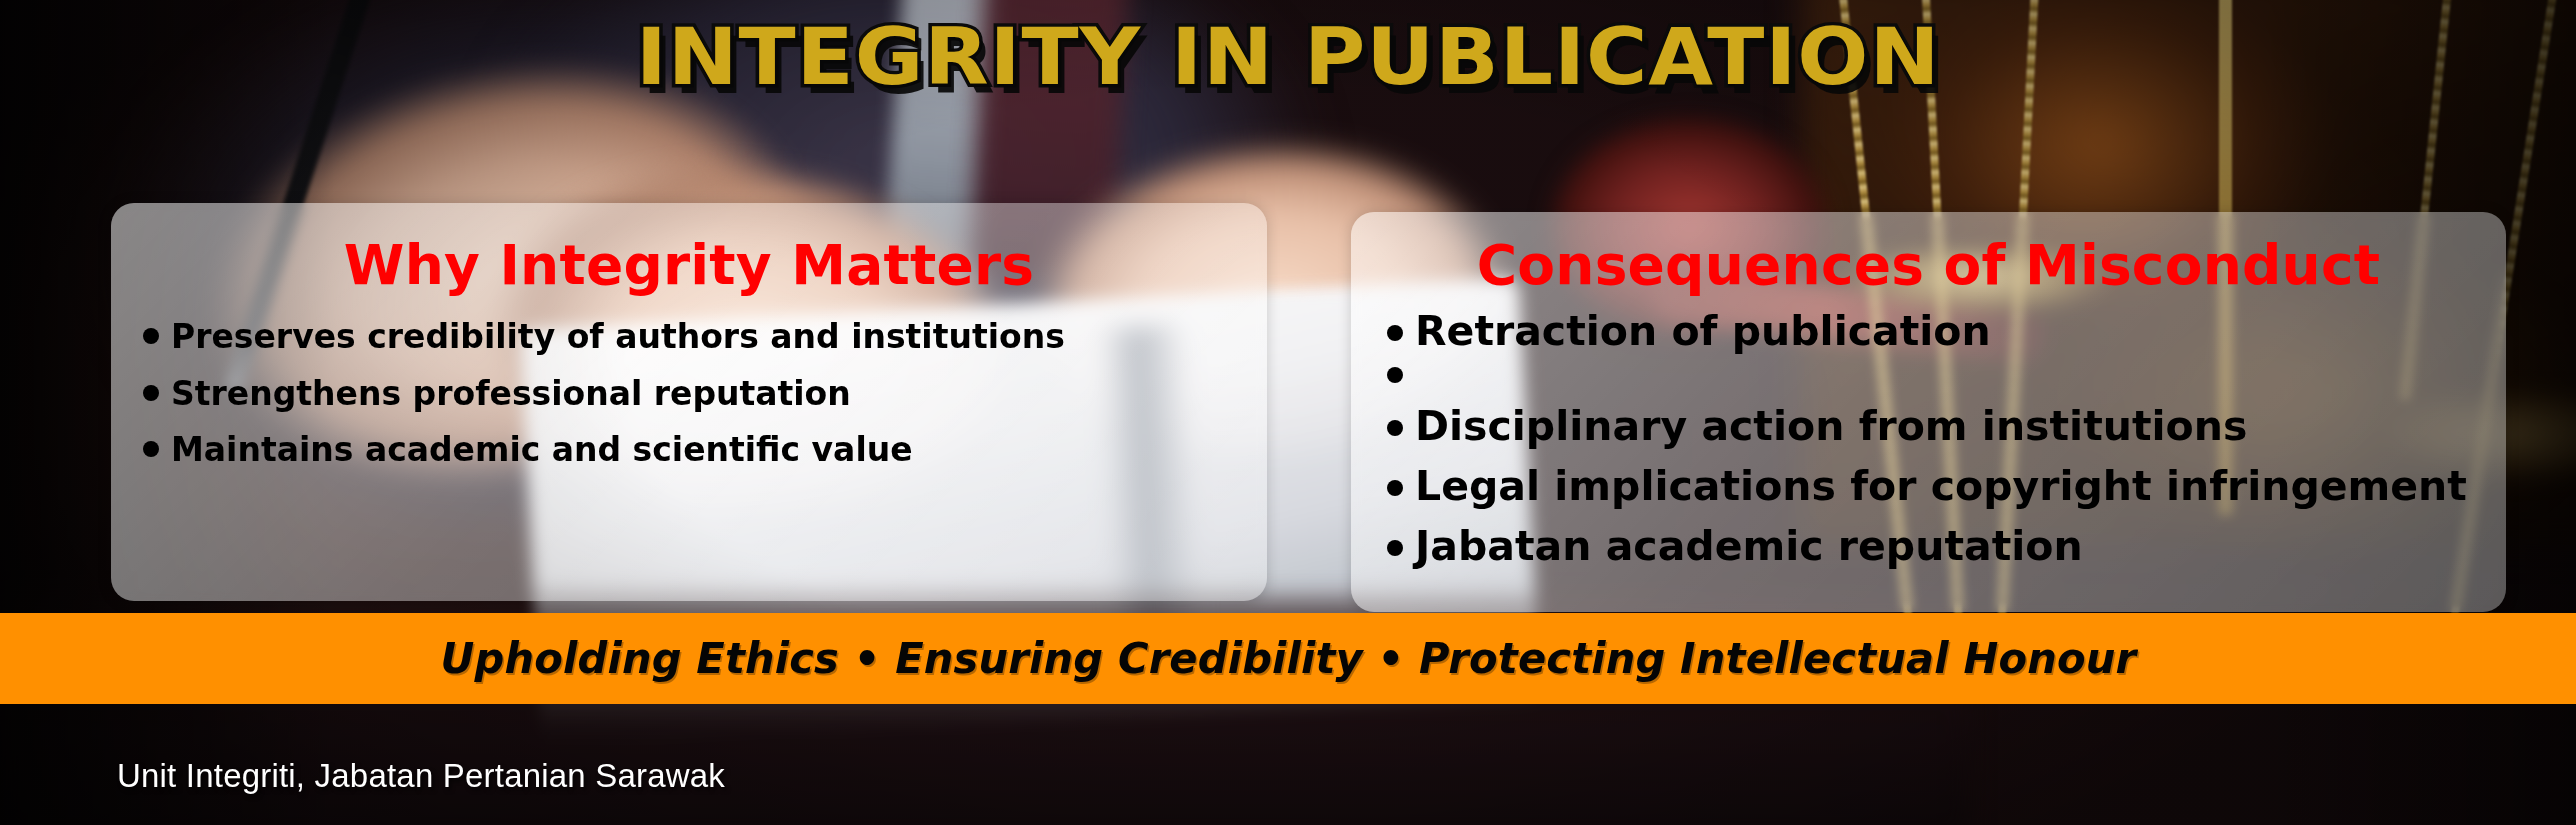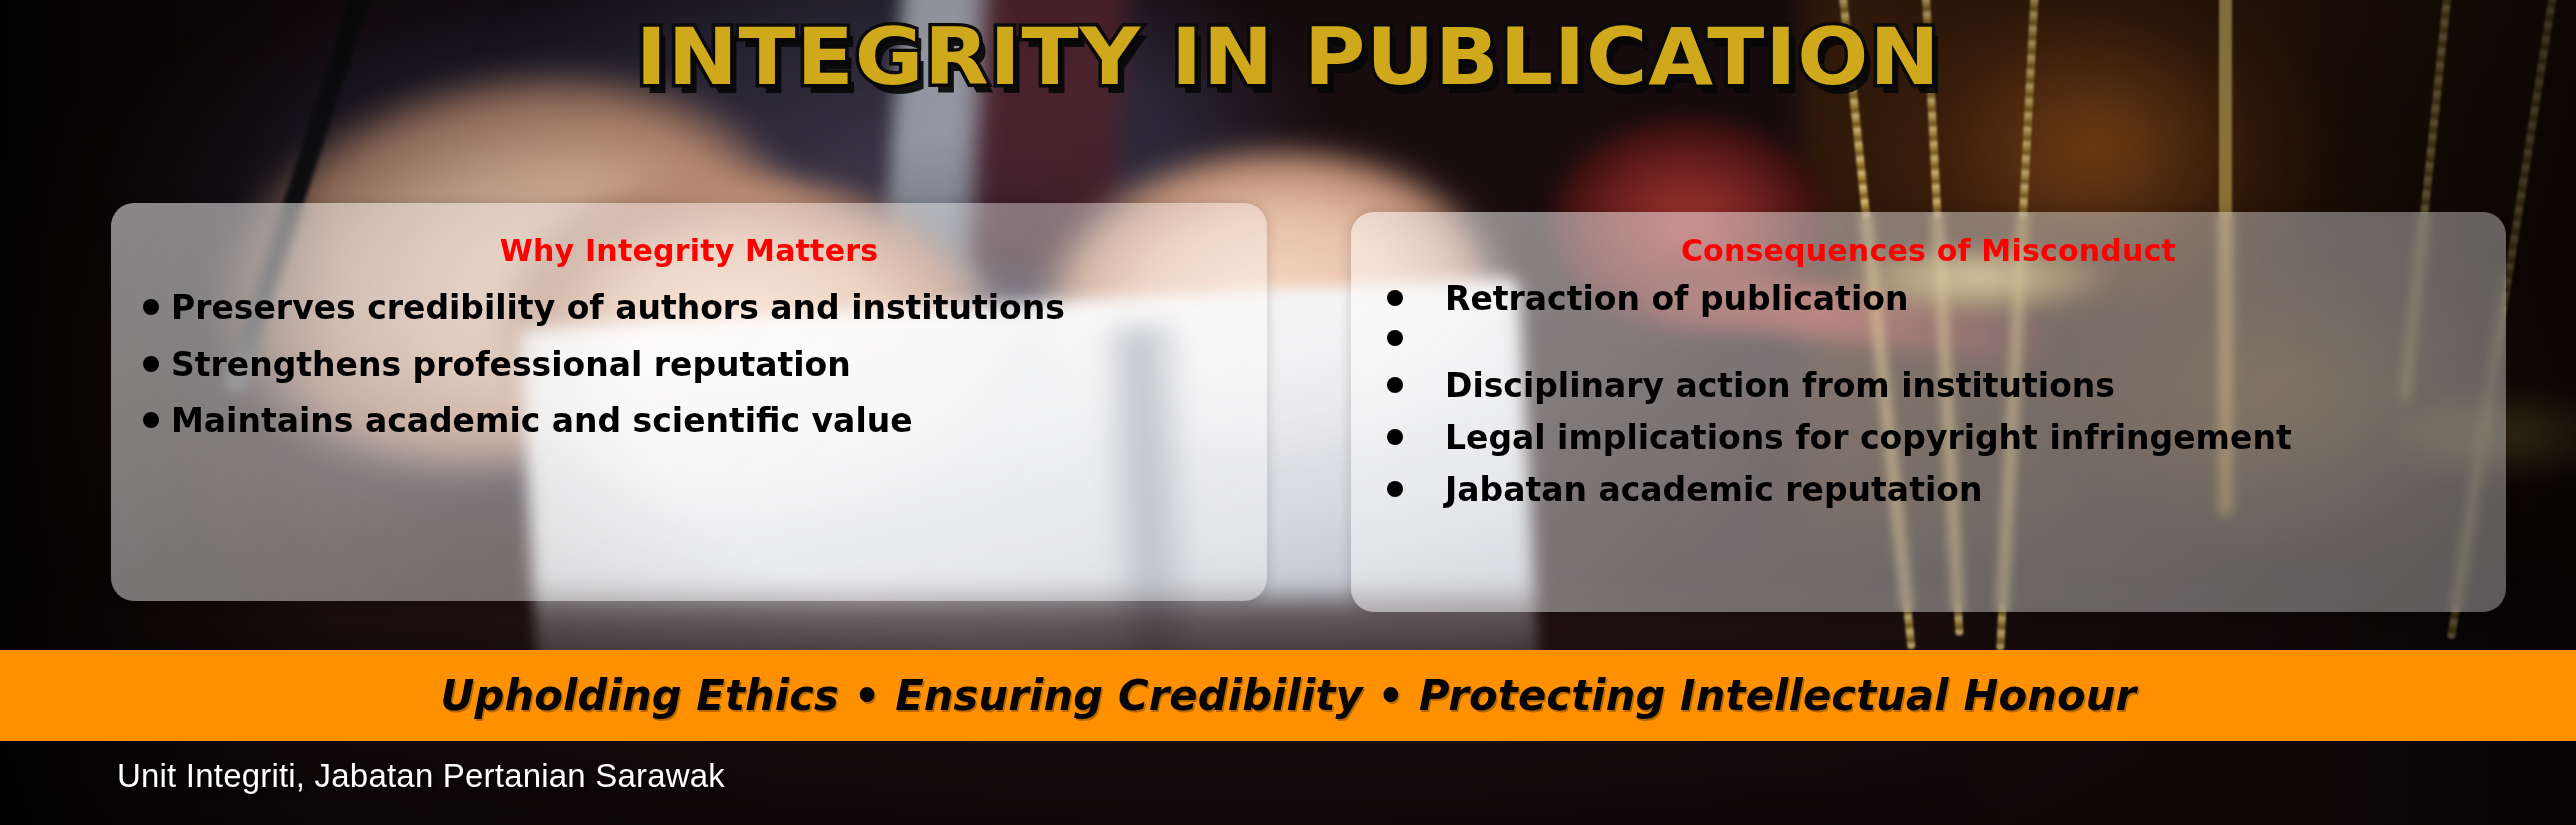--- a/index.html
+++ b/index.html
@@ -178,21 +178,21 @@
     box-shadow:0 1.5px 13.6px rgba(0,0,0,.18);
     overflow:hidden;
   }
   .card-left  { left:111px;  top:203px; width:1156px; height:398px; }
   .card-right { left:1351px; top:212px; width:1155px; height:400px; }
 
   .card-title {
     text-align:center;
     font-family:"DejaVu Sans", sans-serif;
     font-weight:700;
-    font-size:30px;
+    font-size:55px;
     color:#ff0000;
     letter-spacing:0.2px;
     white-space:nowrap;
   }
   .card-left  .card-title { margin-top:30px; }
   .card-right .card-title { margin-top:21px; }
 
   ul.bullets { list-style:none; }
   ul.bullets li {
     display:flex;
@@ -208,25 +208,25 @@
     border-radius:50%;
     background:#000;
     margin-right:12px;
     position:relative; top:-3.8px;
   }
   
   .card-left ul.bullets  { margin:23px 0 12px 32px; }
   .card-left ul.bullets li { font-size:33px; line-height:1; margin-bottom:23.5px; }
   
   .card-right ul.bullets { margin:13.6px 0 0 36px; }
-  .card-right ul.bullets li { font-size:33px; line-height:1; margin-bottom:19px;gap:30px; }
+  .card-right ul.bullets li { font-size:41px; line-height:1; margin-bottom:19px; }
 
   
   .strip {
-    position:absolute; left:0; top:650px; width:2576px; height:91px;
+    position:absolute; left:0; top:613px; width:2576px; height:91px;
     background:#ff9000;
     display:flex; align-items:center; justify-content:center;
   }
   .strip-text {
     font-family:"DejaVu Sans", sans-serif;
     font-weight:700; font-style:italic;
     font-size:42px;
     color:#050505;
     letter-spacing:0.2px;
     transform:scaleX(.99);

